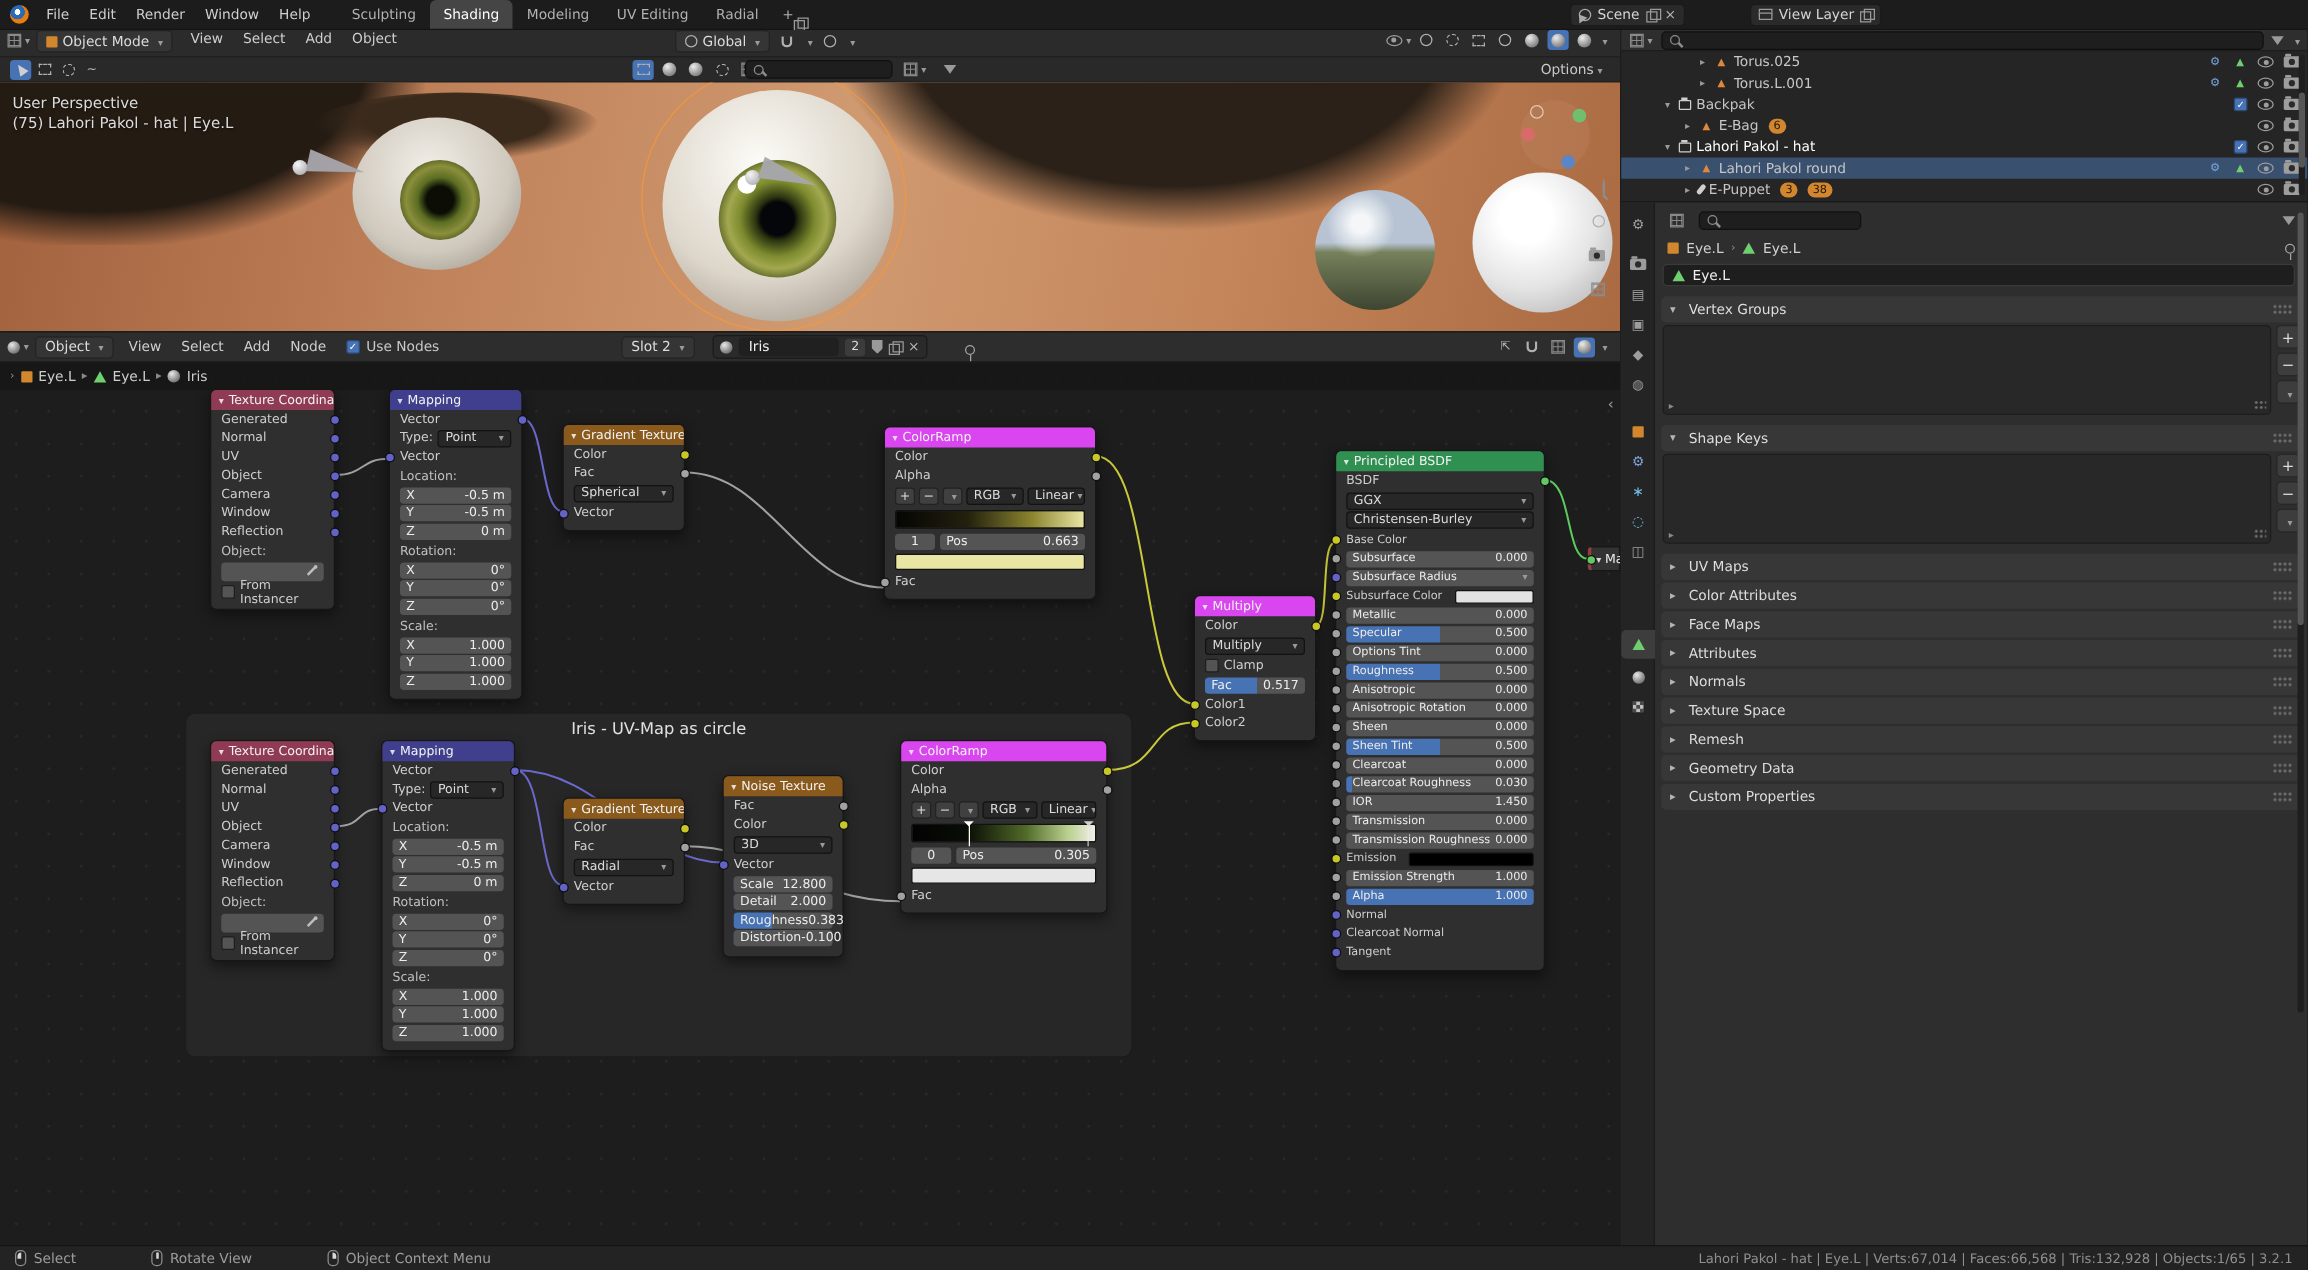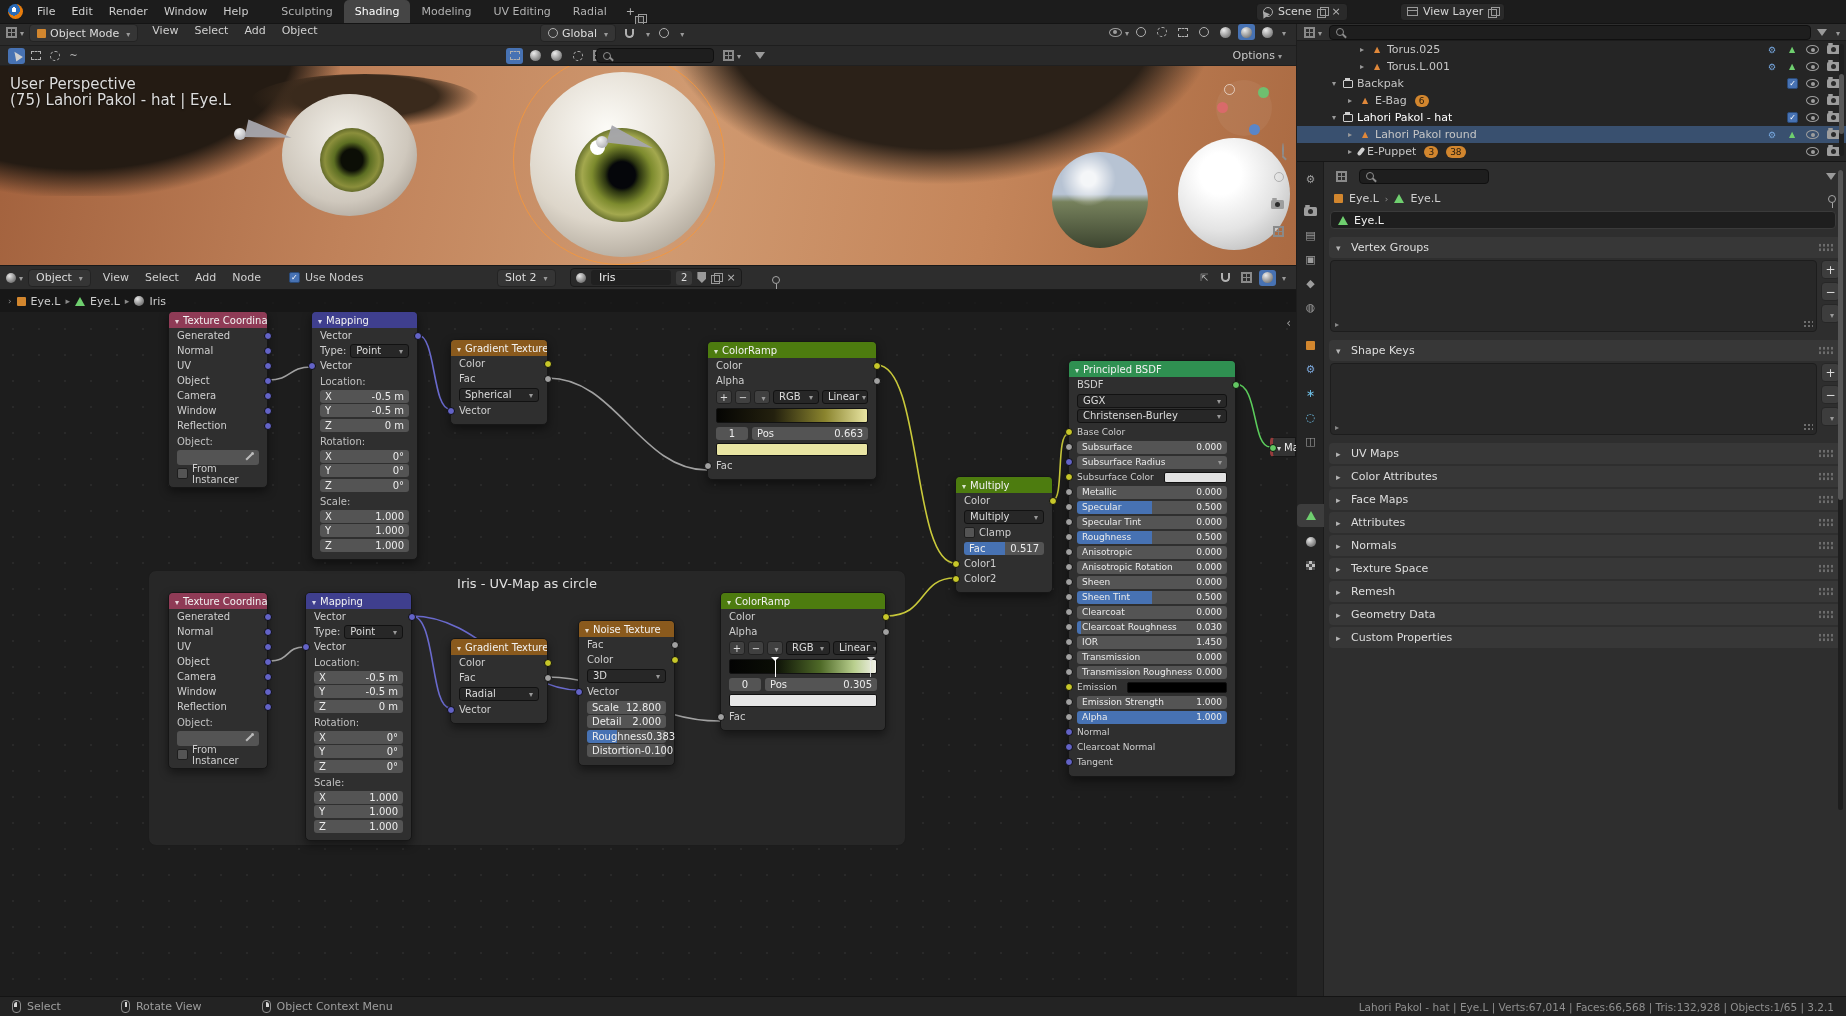--- a/index.html
+++ b/index.html
@@ -88,21 +88,21 @@
   .eyeball{position:absolute;border-radius:50%}
   .sel-ring{position:absolute;left:513px;top:-13px;width:212px;height:212px;border-radius:50%;border:1.5px solid rgba(244,150,60,.85)}
   .iris{position:absolute;border-radius:50%}
   .spec{position:absolute;border-radius:50%;background:#fff}
   .widget-ball{position:absolute;width:12px;height:12px;border-radius:50%;background:radial-gradient(circle at 35% 30%,#f5f5f5,#b9b9bd 70%,#8e8e94)}
   .widget-cone{position:absolute;width:0;height:0;border-top:9px solid transparent;border-bottom:9px solid transparent;border-left:46px solid #a7a7ad;opacity:.95}
   .hdri-ball{position:absolute;left:1052px;top:86px;width:96px;height:96px;border-radius:50%;
     background:radial-gradient(circle at 38% 28%,rgba(255,255,255,.85) 0 8%,rgba(255,255,255,0) 30%),linear-gradient(#b7c3d3 0 44%,#76815c 52%,#3d4530 100%)}
   .white-ball{position:absolute;left:1178px;top:72px;width:112px;height:112px;border-radius:50%;
     background:radial-gradient(circle at 38% 32%,#ffffff 0 20%,#e4e4e4 55%,#b4b4b4 92%)}
-  .vp-text{position:absolute;left:10px;color:#dcdcdc;text-shadow:0 1px 2px rgba(0,0,0,.6);font-size:15px}
+  .vp-text{position:absolute;left:10px;color:#dcdcdc;text-shadow:0 1px 2px rgba(0,0,0,.6);font-size:12px}
   .gizmo{position:absolute;left:1216px;top:14px;width:56px;height:56px;border-radius:50%;background:rgba(255,255,255,.05)}
   .gz{position:absolute;width:11px;height:11px;border-radius:50%;font-size:0}
   .vside{position:absolute;right:12px;color:#cfcfcf}
 
   
   #sh-header{position:absolute;left:0;top:265px;width:1296px;height:25px;background:#2d2d2d;display:flex;align-items:center;border-top:1px solid #191919;border-bottom:1px solid #191919}
   .mat-widget{display:inline-flex;align-items:center;gap:5px;background:#2a2a2a;border:1px solid #1a1a1a;border-radius:4px;height:19px;padding:0 5px}
   .mat-name{background:#202020;border-radius:3px;height:15px;line-height:15px;padding:0 22px 0 8px;color:#efefef;min-width:80px}
   .badge-dark{background:#3c3c3c;border-radius:3px;padding:0 5px;font-size:10px;color:#ddd;line-height:14px}
 
@@ -112,21 +112,21 @@
   #wires{position:absolute;left:0;top:0;z-index:1}
   #wires path{fill:none;stroke-width:1.6;opacity:.95}
   .w-gray{stroke:#a9a9a9}.w-vec{stroke:#6e6ed6}.w-col{stroke:#d3d33c}.w-shader{stroke:#5fd65f}
   .nframe{position:absolute;background:#272727;border:1px solid #1c1c1c;border-radius:8px;z-index:0}
   .nframe-label{text-align:center;padding-top:5px;font-size:13px;color:#e0e0e0}
   .node{position:absolute;background:#2f2f2f;border:1px solid #161616;border-radius:5px;z-index:2;
     box-shadow:0 4px 10px rgba(0,0,0,.45);padding-bottom:6px;font-size:10px;color:#cfcfcf}
   .nh{height:16px;display:flex;align-items:center;gap:4px;padding:0 6px;border-radius:4px 4px 0 0;color:#f2f2f2;white-space:nowrap;overflow:hidden}
   .tri::after{content:"▾";font-size:8px;color:rgba(255,255,255,.8)}
   .h-input{background:#8f3b56}.h-vector{background:#3f3f8e}.h-texture{background:#8a5a1d}
-  .h-conv{background:#4d7c0f}.h-shader{background:#2f9051}
+  .h-conv{background:#d946ef}.h-shader{background:#2f9051}
   .nrow{position:relative;height:15px;display:flex;align-items:center;padding:0 8px;gap:4px}
   .nrow.out{justify-content:flex-start}
   .nrow.lbl{padding-top:2px;color:#c0c0c0}
   .sock{position:absolute;top:3.5px;width:8px;height:8px;border-radius:50%;border:1px solid #0e0e0e;z-index:3}
   .sock.l{left:-4.5px}.sock.r{right:-4.5px}
   .s-vec{background:#6363c7}.s-col{background:#c7c729}.s-gray{background:#a1a1a1}.s-shader{background:#63c763}
   .fld{background:#545454;border-radius:3px;height:13px;display:flex;align-items:center;justify-content:space-between;
     padding:0 5px;margin:1.5px 8px;color:#ececec;white-space:nowrap}
   .fld.slider{background:linear-gradient(90deg,#4772b3 var(--f,0%),#545454 var(--f,0%))}
   .dd{background:#272727;border:1px solid #121212;border-radius:3px;height:14px;display:flex;
@@ -384,21 +384,21 @@
       <span>Object</span>
         <span class="chev"></span>
     </span>
     <div class="menus row" style="margin-left:4px">
 
     <span class="menu-item">View</span>
         <span class="menu-item">Select</span>
         <span class="menu-item">Add</span>
         <span class="menu-item">Node</span>
       </div>
-    <span class="row" style="gap:5px;margin-left:20px">
+    <span class="row" style="gap:5px;margin-left:8px">
       <span class="cb on"></span>
       <span>Use Nodes</span>
     </span>
     <span class="dd-btn abs" style="left:497px">
       <span>Slot 2</span>
         <span class="chev"></span>
     </span>
     <span class="mat-widget abs" style="left:570px">
       <span class="i-matball"></span>
       <span class="mat-name">Iris</span>
@@ -763,21 +763,21 @@
               <span>Specular</span>
               <span>0.500</span>
             </span>
 
           </div>
 
           <div class="nrow" style="font-size:9px">
             <span class="sock l s-gray"></span>
 
             <span class="fld slider flex1" style="margin: 0px; font-size: 9px; --f: 0%;">
-              <span>Specular Tint</span>
+              <span>Options Tint</span>
               <span>0.000</span>
             </span>
 
           </div>
 
           <div class="nrow" style="font-size:9px">
             <span class="sock l s-gray"></span>
 
             <span class="fld slider flex1" style="margin: 0px; font-size: 9px; --f: 50%;">
               <span>Roughness</span>

